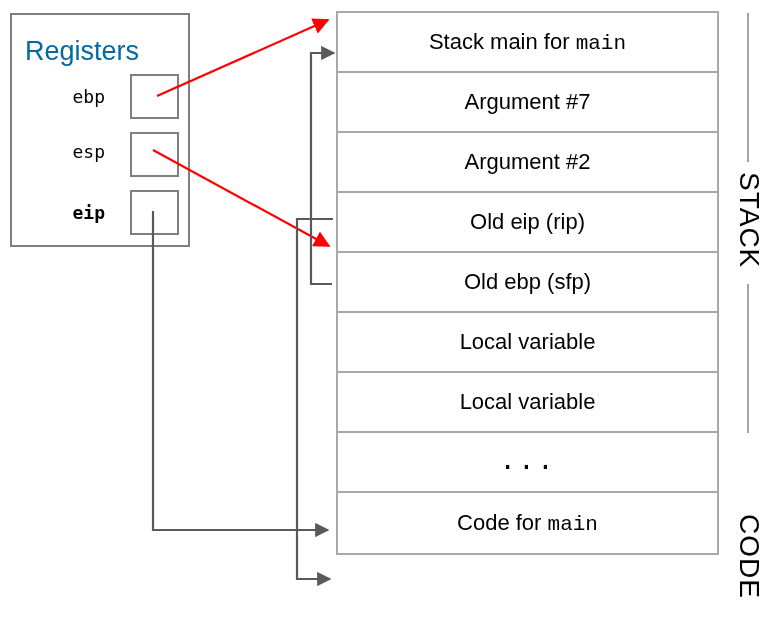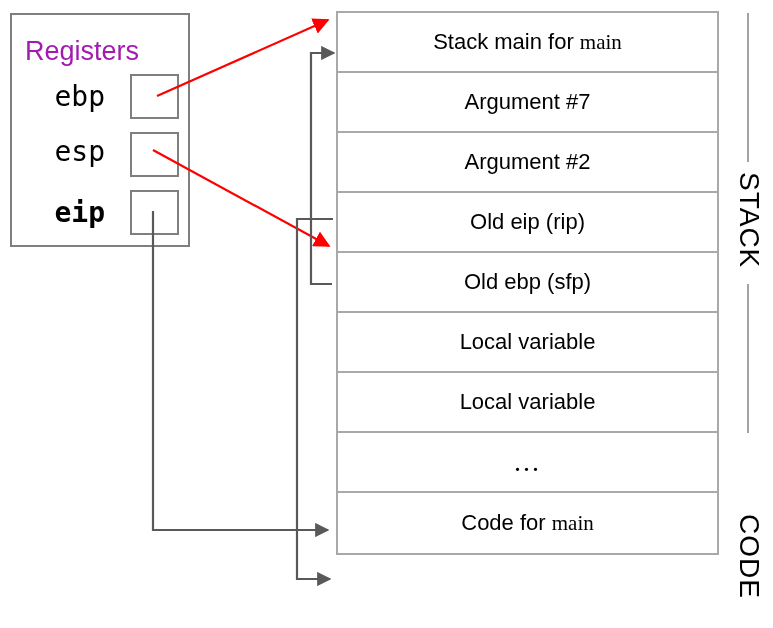--- a/index.html
+++ b/index.html
@@ -28,28 +28,28 @@
     border: 2px solid #7f7f7f;
     box-sizing: border-box;
     background: #ffffff;
     z-index: 1;
   }
   .registers-title {
     position: absolute;
     left: 13px; top: 22px;
     font-size: 27px;
     line-height: 28px;
-    color: #a21caf;
+    color: #0369a1;
     white-space: nowrap;
   }
   .reg-label {
     position: absolute;
     right: 83px;
     font-family: "DejaVu Sans Mono", monospace;
-    font-size: 28px;
+    font-size: 18px;
     line-height: 29px;
     color: #000000;
     white-space: nowrap;
   }
   .reg-label.ebp { top: 67px; }
   .reg-label.esp { top: 122px; }
   .reg-label.eip { top: 183px; font-weight: bold; }
   .reg-box {
     position: absolute;
     left: 118px;
@@ -77,21 +77,21 @@
     border-bottom: 2px solid #a9a9a9;
     box-sizing: border-box;
     text-align: center;
     line-height: 58px;
     font-size: 22px;
     white-space: nowrap;
     overflow: hidden;
   }
   .stack-row:last-child { border-bottom: none; line-height: 60px; }
   .stack-row .mono {
-    font-family: Liberation Serif, serif;
+    font-family: Liberation Mono, monospace;
     font-size: 21px;
   }
   .stack-row.dots-row .mono {
     font-size: 28px;
     letter-spacing: 2px;
   }
 
   
   .side-label {
     position: absolute;

